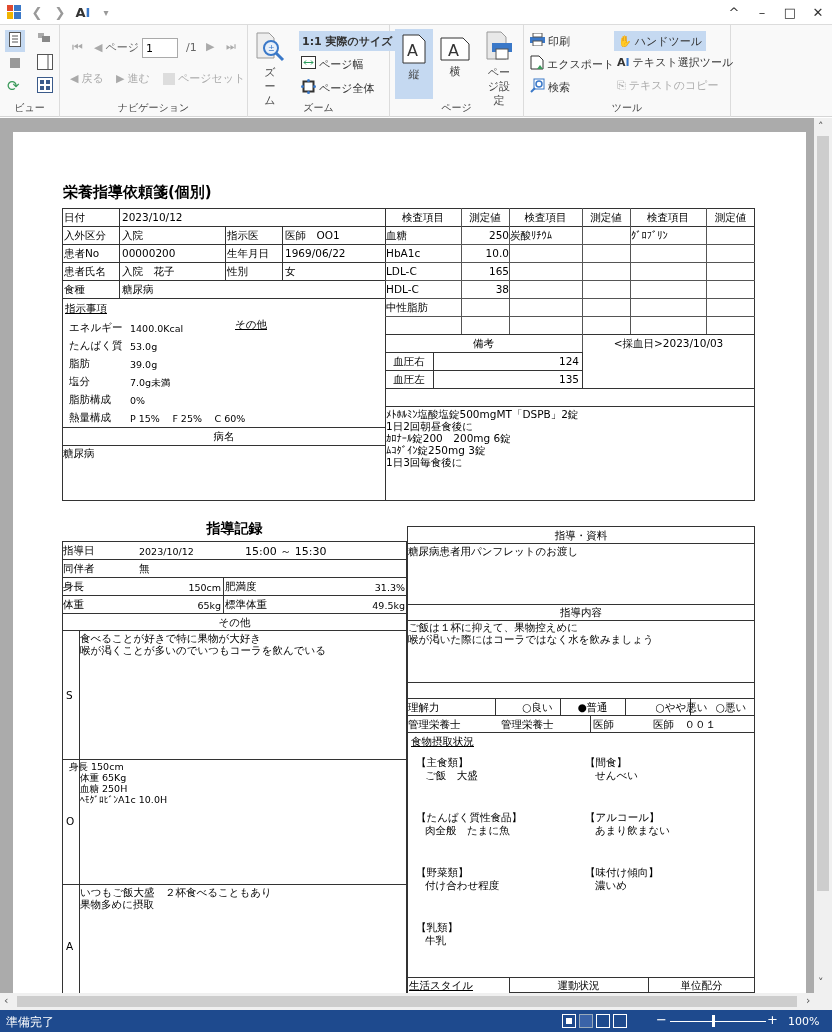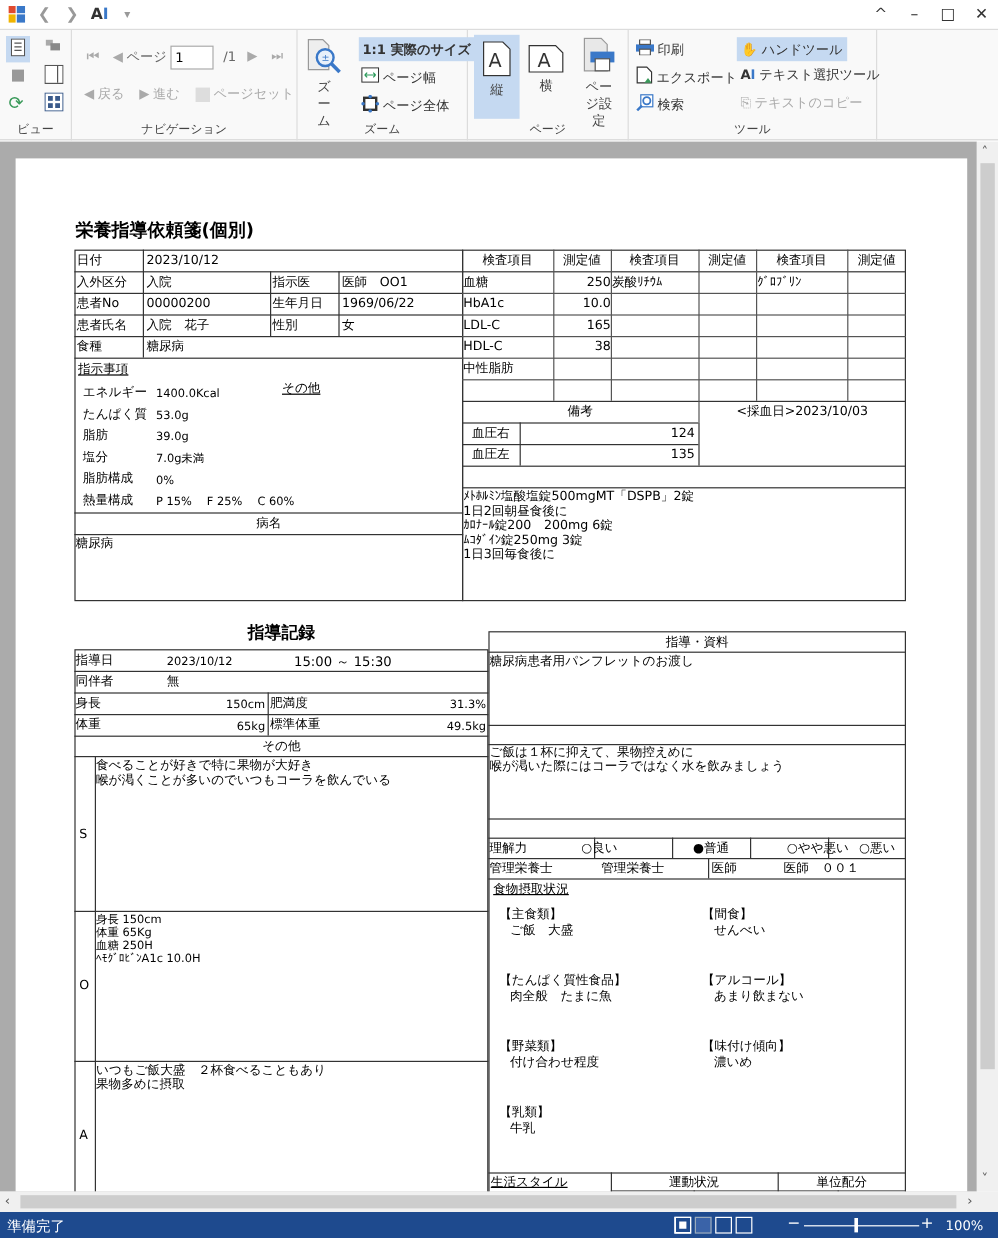--- a/index.html
+++ b/index.html
@@ -339,49 +339,50 @@
     <div class="t r" style="left:110px;top:467px;width:98px;font-size:9.5px">65kg</div>
     <div class="t" style="left:212px;top:466px">標準体重</div>
     <div class="t r" style="left:290px;top:467px;width:102px;font-size:9.5px">49.5kg</div>
     <div class="t c" style="left:49px;top:484px;width:345px">その他</div>
 
     <div class="t" style="left:53px;top:557px">S</div>
     <div class="t" style="left:67px;top:500px;line-height:12px">食べることが好きで特に果物が大好き</div>
     <div class="t" style="left:67px;top:512px;line-height:12px">喉が渇くことが多いのでいつもコーラを飲んでいる</div>
 
     <div class="t" style="left:53px;top:683px">O</div>
-    <div class="t" style="left:67px;top:629px;line-height:11px;font-size:9.5px">身長 150cm</div>
+    <div class="t" style="left:56px;top:629px;line-height:11px;font-size:9.5px">身長 150cm</div>
     <div class="t" style="left:67px;top:640px;line-height:11px;font-size:9.5px">体重 65Kg</div>
     <div class="t" style="left:67px;top:651px;line-height:11px;font-size:9.5px">血糖 250H</div>
     <div class="t" style="left:67px;top:662px;line-height:11px;font-size:9.5px">ﾍﾓｸﾞﾛﾋﾞﾝA1c 10.0H</div>
 
     <div class="t" style="left:53px;top:808px">A</div>
     <div class="t" style="left:67px;top:754px;line-height:12px">いつもご飯大盛　２杯食べることもあり</div>
     <div class="t" style="left:67px;top:766px;line-height:12px">果物多めに摂取</div>
 
     <div class="bx" style="left:394px;top:394px;width:348px;height:485px"></div>
     <div class="t c" style="left:394px;top:397px;width:348px">指導・資料</div>
     <div class="abs" style="left:394px;top:411px;width:348px;border-top:1px solid #333"></div>
     <div class="t" style="left:395px;top:413px">糖尿病患者用パンフレットのお渡し</div>
     <div class="abs" style="left:394px;top:472px;width:348px;border-top:1px solid #333"></div>
+    <div class="t c" style="left:394px;top:474px;width:348px">指導内容</div>
     <div class="abs" style="left:394px;top:488px;width:348px;border-top:1px solid #333"></div>
     <div class="t" style="left:395px;top:489px;line-height:12px">ご飯は１杯に抑えて、果物控えめに</div>
     <div class="t" style="left:395px;top:501px;line-height:12px">喉が渇いた際にはコーラではなく水を飲みましょう</div>
 
     <div class="abs" style="left:394px;top:550px;width:348px;border-top:1px solid #333"></div>
     <div class="abs" style="left:394px;top:566px;width:348px;border-top:1px solid #333"></div>
     <div class="abs" style="left:394px;top:583px;width:348px;border-top:1px solid #333"></div>
     <div class="abs" style="left:394px;top:600px;width:348px;border-top:1px solid #333"></div>
     <div class="abs" style="left:482px;top:566px;height:17px;border-left:1px solid #333"></div>
     <div class="abs" style="left:547px;top:566px;height:17px;border-left:1px solid #333"></div>
     <div class="abs" style="left:612px;top:566px;height:17px;border-left:1px solid #333"></div>
     <div class="abs" style="left:677px;top:566px;height:17px;border-left:1px solid #333"></div>
     <div class="abs" style="left:577px;top:583px;height:17px;border-left:1px solid #333"></div>
     <div class="t" style="left:395px;top:569px">理解力</div>
-    <div class="t c" style="left:454px;top:569px;width:65px">○良い</div>
+    <div class="t c" style="left:492px;top:569px;width:65px">○良い</div>
     <div class="t c" style="left:547px;top:569px;width:65px">●普通</div>
     <div class="t c" style="left:636px;top:569px;width:65px">○やや悪い</div>
     <div class="t c" style="left:677px;top:569px;width:82px">○悪い</div>
     <div class="t" style="left:395px;top:586px">管理栄養士</div>
     <div class="t" style="left:488px;top:586px">管理栄養士</div>
     <div class="t" style="left:580px;top:586px">医師</div>
     <div class="t" style="left:640px;top:586px">医師　００１</div>
 
     <div class="t u" style="left:398px;top:603px">食物摂取状況</div>
     <div class="t" style="left:403px;top:624px">【主食類】</div>

